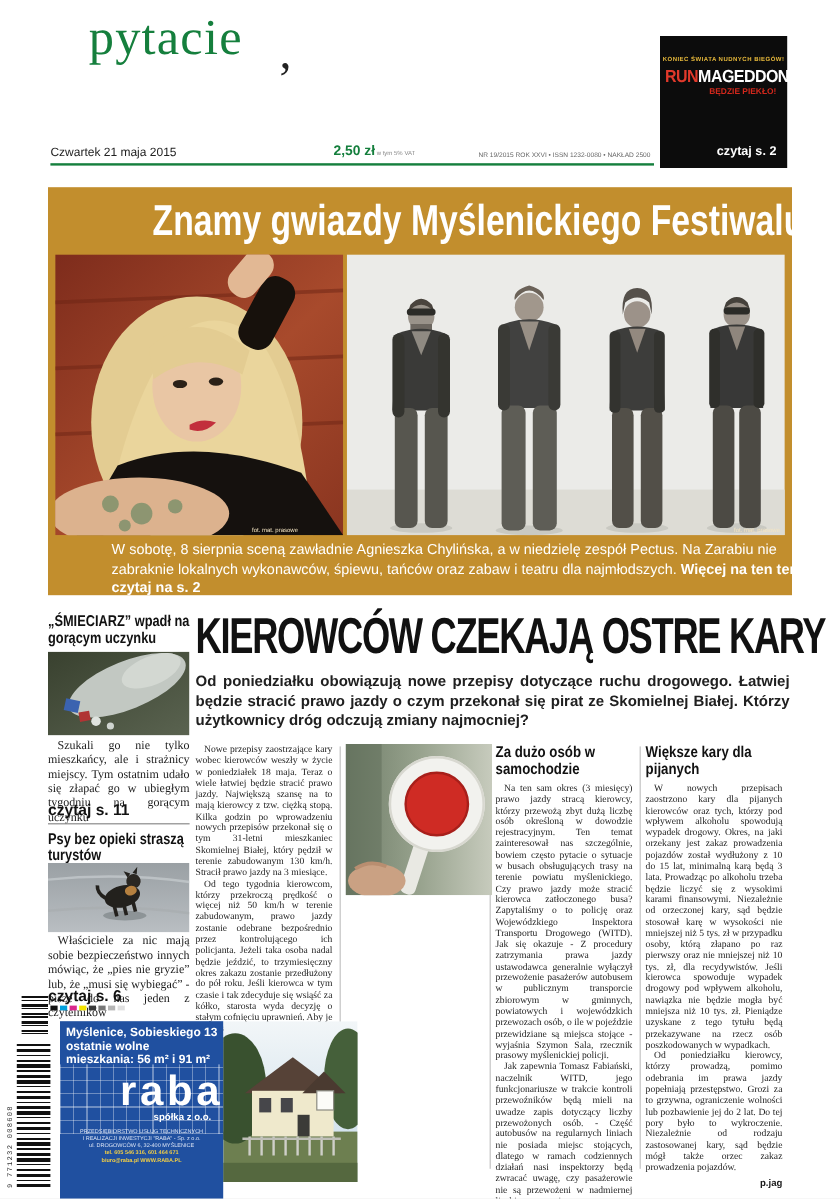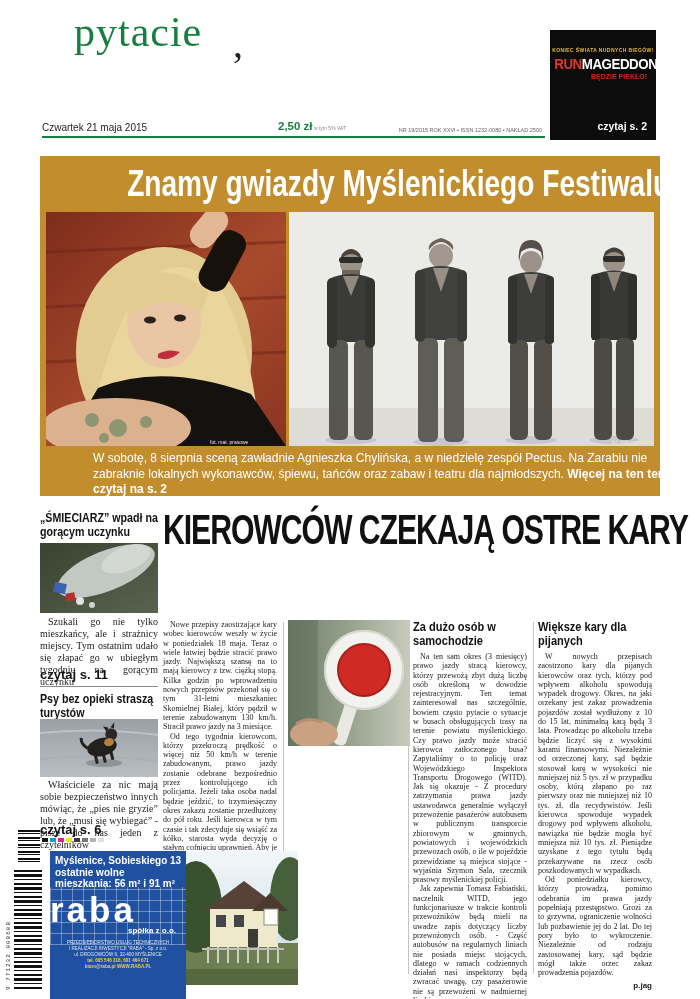--- a/index.html
+++ b/index.html
@@ -71,21 +71,21 @@
 
   
   .bottom-ad{left:50px;top:851px;width:248px;height:134px;display:flex;}
   .ad-blue{position:relative;width:136px;height:174px;background:#2050a0;color:#fff;
            font-family:"Liberation Sans",sans-serif;overflow:hidden;}
   .ad-grid{position:absolute;left:0;right:0;top:36px;height:58px;
       background-image:repeating-linear-gradient(0deg,rgba(255,255,255,.35) 0 1px,transparent 1px 11px),
                        repeating-linear-gradient(90deg,rgba(255,255,255,.35) 0 1px,transparent 1px 11px);}
   .ad-h1{position:relative;font-size:10px;font-weight:bold;padding:4px 4px 0 5px;line-height:11.5px;}
   .ad-h2,.ad-h3{position:relative;font-size:10px;font-weight:bold;padding:0 4px 0 5px;line-height:11.5px;}
-  .ad-brand{position:relative;text-align:left;font-size:35px;font-weight:bold;letter-spacing:3px;line-height:36px;
+  .ad-brand{position:relative;text-align:right;font-size:35px;font-weight:bold;letter-spacing:3px;line-height:36px;
             margin-top:2px;}
   .ad-sub{position:relative;text-align:right;font-size:8px;font-weight:bold;padding-right:10px;margin-top:-2px;}
   .ad-smalls{position:relative;margin-top:5px;text-align:center;font-size:4.6px;line-height:6px;color:#dbe4f5;}
   .ad-smalls .yellow{color:#f3cf45;font-weight:bold;}
   .ad-photo{width:112px;height:134px;}
   .ad-photo svg{display:block;}
 
   
   .barcode{left:4px;top:826px;width:42px;height:170px;}
   .bars-small{position:absolute;right:6px;top:4px;width:22px;height:32px;
@@ -271,20 +271,21 @@
       <i style="background:#00a0dd;"></i>
       <i style="background:#d9268c;"></i>
     <i style="background:#f4e300;"></i>
       <i style="background:#3a3a3a;"></i>
       <i style="background:#777;"></i>
     <i style="background:#b5b5b5;"></i>
       <i style="background:#e0e0e0;"></i>
   </div>
 
   <div class="abs art-headline">KIEROWCÓW CZEKAJĄ OSTRE KARY</div>
+  <div class="abs art-lede">Od poniedziałku obowiązują nowe przepisy dotyczące ruchu drogowego. Łatwiej będzie stracić prawo jazdy o czym przekonał się pirat ze Skomielnej Białej. Którzy użytkownicy dróg odczują zmiany najmocniej?</div>
 
   <div class="abs col-rule" style="left:283px;"></div>
   <div class="abs col-rule" style="left:408px;"></div>
   <div class="abs col-rule" style="left:533px;"></div>
 
   <div class="abs col" style="left:163px;">
     <p>Nowe przepisy zaostrzające kary wobec kierowców weszły w życie w poniedziałek 18 maja. Teraz o wiele łatwiej będzie stracić prawo jazdy. Największą szansę na to mają kierowcy z tzw. ciężką stopą. Kilka godzin po wprowadzeniu nowych przepisów przekonał się o tym 31-letni mieszkaniec Skomielnej Białej, który pędził w terenie zabudowanym 130 km/h. Stracił prawo jazdy na 3 miesiące.</p>
     <p>Od tego tygodnia kierowcom, którzy przekroczą prędkość o więcej niż 50 km/h w terenie zabudowanym, prawo jazdy zostanie odebrane bezpośrednio przez kontrolującego ich policjanta. Jeżeli taka osoba nadal będzie jeździć, to trzymiesięczny okres zakazu zostanie przedłużony do pół roku. Jeśli kierowca w tym czasie i tak zdecyduje się wsiąść za kółko, starosta wyda decyzję o stałym cofnięciu uprawnień. Aby je odzyskać trzeba będzie przejść cały kurs od nowa.</p>
   </div>
 

